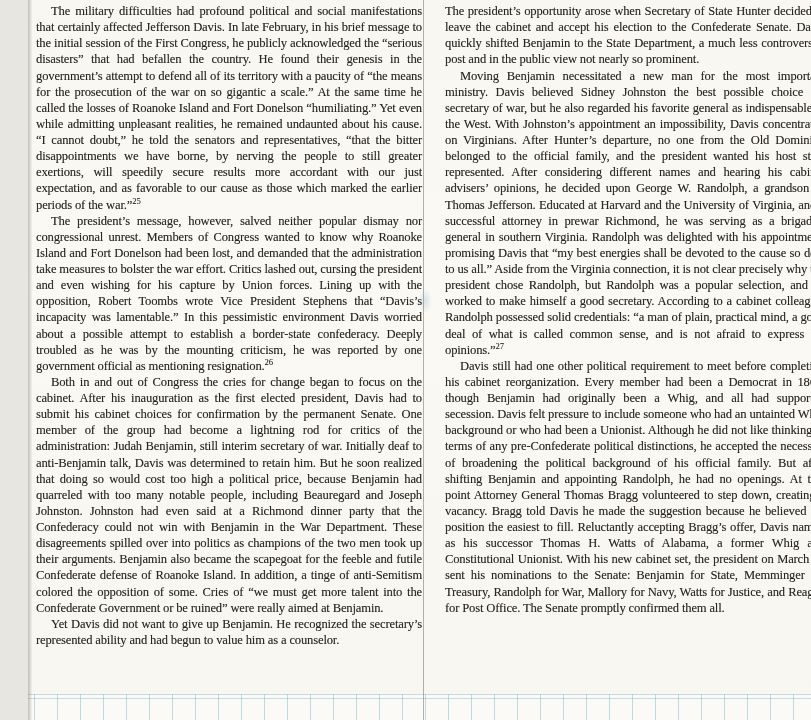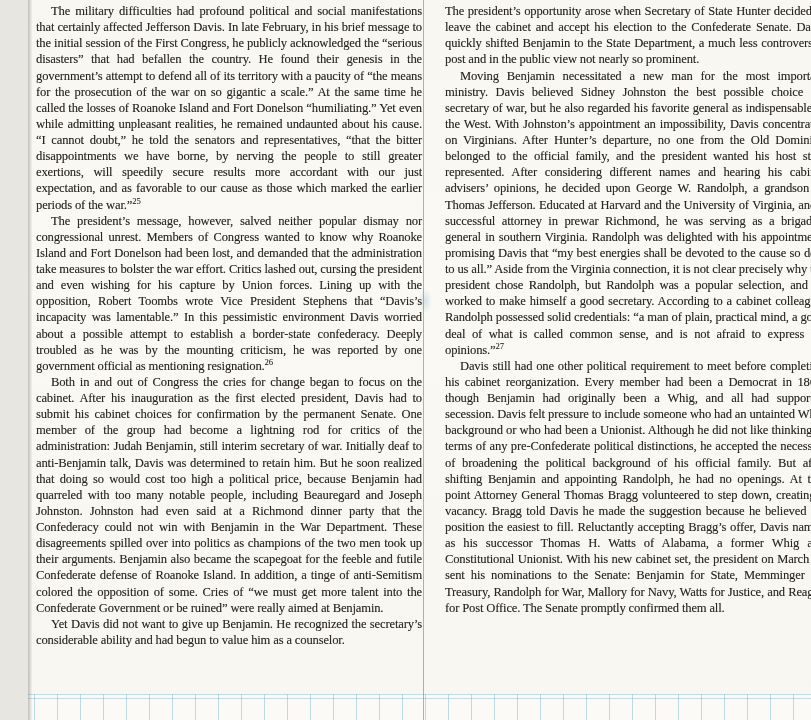--- a/index.html
+++ b/index.html
@@ -80,21 +80,21 @@
 
 <div class="page">
 
   <div class="grid-strip"></div>
   <div class="smudge"></div>
 
   <div class="col col-left">
     <p class="indent"><span>The military difficulties had profound political and social manifestations that certainly affected Jefferson Davis. In late February, in his brief message to the initial session of the First Congress, he publicly acknowledged the “serious disasters” that had befallen the country. He found their genesis in the government’s attempt to defend all of its territory with a paucity of “the means for the prosecution of the war on so gigantic a scale.” At the same time he called the losses of Roanoke Island and Fort Donelson “humiliating.” Yet even while admitting unpleasant realities, he remained undaunted about his cause. “I cannot doubt,” he told the senators and representatives, “that the bitter disappointments we have borne, by nerving the people to still greater exertions, will speedily secure results more accordant with our just expectation, and as favorable to our cause as those which marked the earlier periods of the war.”</span><sup class="fn">25</sup></p>
     <p class="indent"><span>The president’s message, however, salved neither popular dismay nor congressional unrest. Members of Congress wanted to know why Roanoke Island and Fort Donelson had been lost, and demanded that the administration take measures to bolster the war effort. Critics lashed out, cursing the president and even wishing for his capture by Union forces. Lining up with the opposition, Robert Toombs wrote Vice President Stephens that “Davis’s incapacity was lamentable.” In this pessimistic environment Davis worried about a possible attempt to establish a border-state confederacy. Deeply troubled as he was by the mounting criticism, he was reported by one government official as mentioning resignation.</span><sup class="fn">26</sup></p>
     <p class="indent"><span>Both in and out of Congress the cries for change began to focus on the cabinet. After his inauguration as the first elected president, Davis had to submit his cabinet choices for confirmation by the permanent Senate. One member of the group had become a lightning rod for critics of the administration: Judah Benjamin, still interim secretary of war. Initially deaf to anti-Benjamin talk, Davis was determined to retain him. But he soon realized that doing so would cost too high a political price, because Benjamin had quarreled with too many notable people, including Beauregard and Joseph Johnston. Johnston had even said at a Richmond dinner party that the Confederacy could not win with Benjamin in the War Department. These disagreements spilled over into politics as champions of the two men took up their arguments. Benjamin also became the scapegoat for the feeble and futile Confederate defense of Roanoke Island. In addition, a tinge of anti-Semitism colored the opposition of some. Cries of “we must get more talent into the Confederate Government or be ruined” were really aimed at Benjamin.</span></p>
-    <p class="indent"><span>Yet Davis did not want to give up Benjamin. He recognized the secretary’s considerable ability and had begun to value him as a counselor.</span></p>
+    <p class="indent"><span>Yet Davis did not want to give up Benjamin. He recognized the secretary’s represented ability and had begun to value him as a counselor.</span></p>
   </div>
 
   <div class="col col-right">
     <p><span>The president’s opportunity arose when Secretary of State Hunter decided to leave the cabinet and accept his election to the Confederate Senate. Davis quickly shifted Benjamin to the State Department, a much less controversial post and in the public view not nearly so prominent.</span></p>
     <p class="indent"><span>Moving Benjamin necessitated a new man for the most important ministry. Davis believed Sidney Johnston the best possible choice for secretary of war, but he also regarded his favorite general as indispensable in the West. With Johnston’s appointment an impossibility, Davis concentrated on Virginians. After Hunter’s departure, no one from the Old Dominion belonged to the official family, and the president wanted his host state represented. After considering different names and hearing his cabinet advisers’ opinions, he decided upon George W. Randolph, a grandson of Thomas Jefferson. Educated at Harvard and the University of Virginia, and a successful attorney in prewar Richmond, he was serving as a brigadier general in southern Virginia. Randolph was delighted with his appointment, promising Davis that “my best energies shall be devoted to the cause so dear to us all.” Aside from the Virginia connection, it is not clear precisely why the president chose Randolph, but Randolph was a popular selection, and he worked to make himself a good secretary. According to a cabinet colleague, Randolph possessed solid credentials: “a man of plain, practical mind, a good deal of what is called common sense, and is not afraid to express his opinions.”</span><sup class="fn">27</sup></p>
     <p class="indent"><span>Davis still had one other political requirement to meet before completing his cabinet reorganization. Every member had been a Democrat in 1860, though Benjamin had originally been a Whig, and all had supported secession. Davis felt pressure to include someone who had an untainted Whig background or who had been a Unionist. Although he did not like thinking in terms of any pre-Confederate political distinctions, he accepted the necessity of broadening the political background of his official family. But after shifting Benjamin and appointing Randolph, he had no openings. At this point Attorney General Thomas Bragg volunteered to step down, creating a vacancy. Bragg told Davis he made the suggestion because he believed his position the easiest to fill. Reluctantly accepting Bragg’s offer, Davis named as his successor Thomas H. Watts of Alabama, a former Whig and Constitutional Unionist. With his new cabinet set, the president on March 17 sent his nominations to the Senate: Benjamin for State, Memminger for Treasury, Randolph for War, Mallory for Navy, Watts for Justice, and Reagan for Post Office. The Senate promptly confirmed them all.</span></p>
   </div>
 
   <div class="gutter-line"></div>
   <div class="edge-left"></div>

